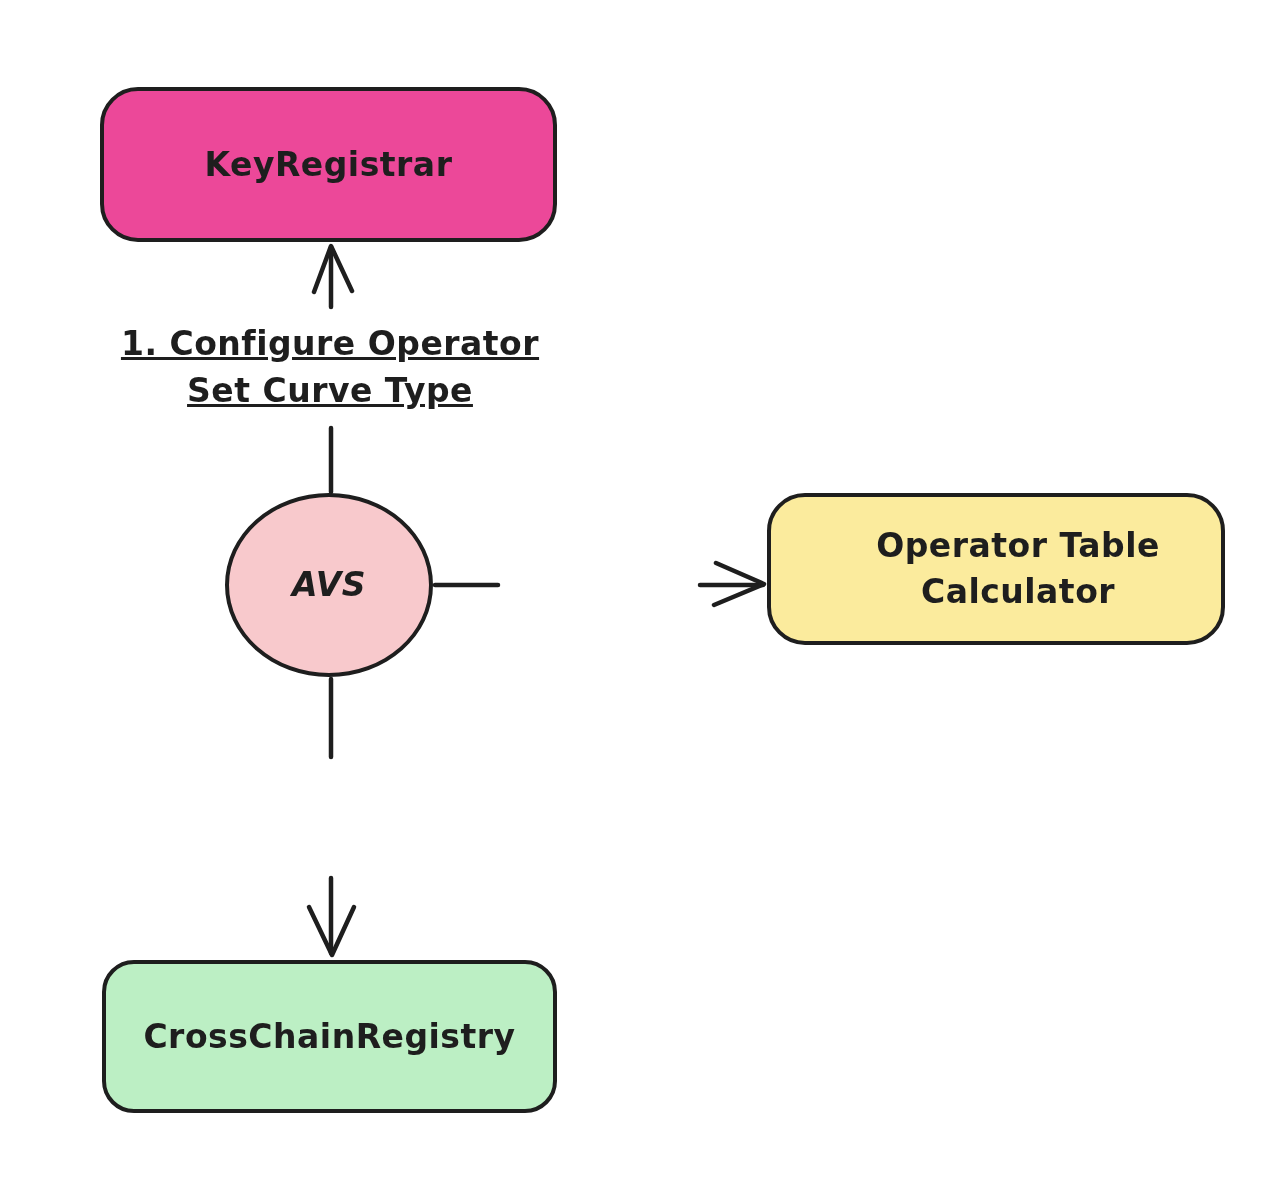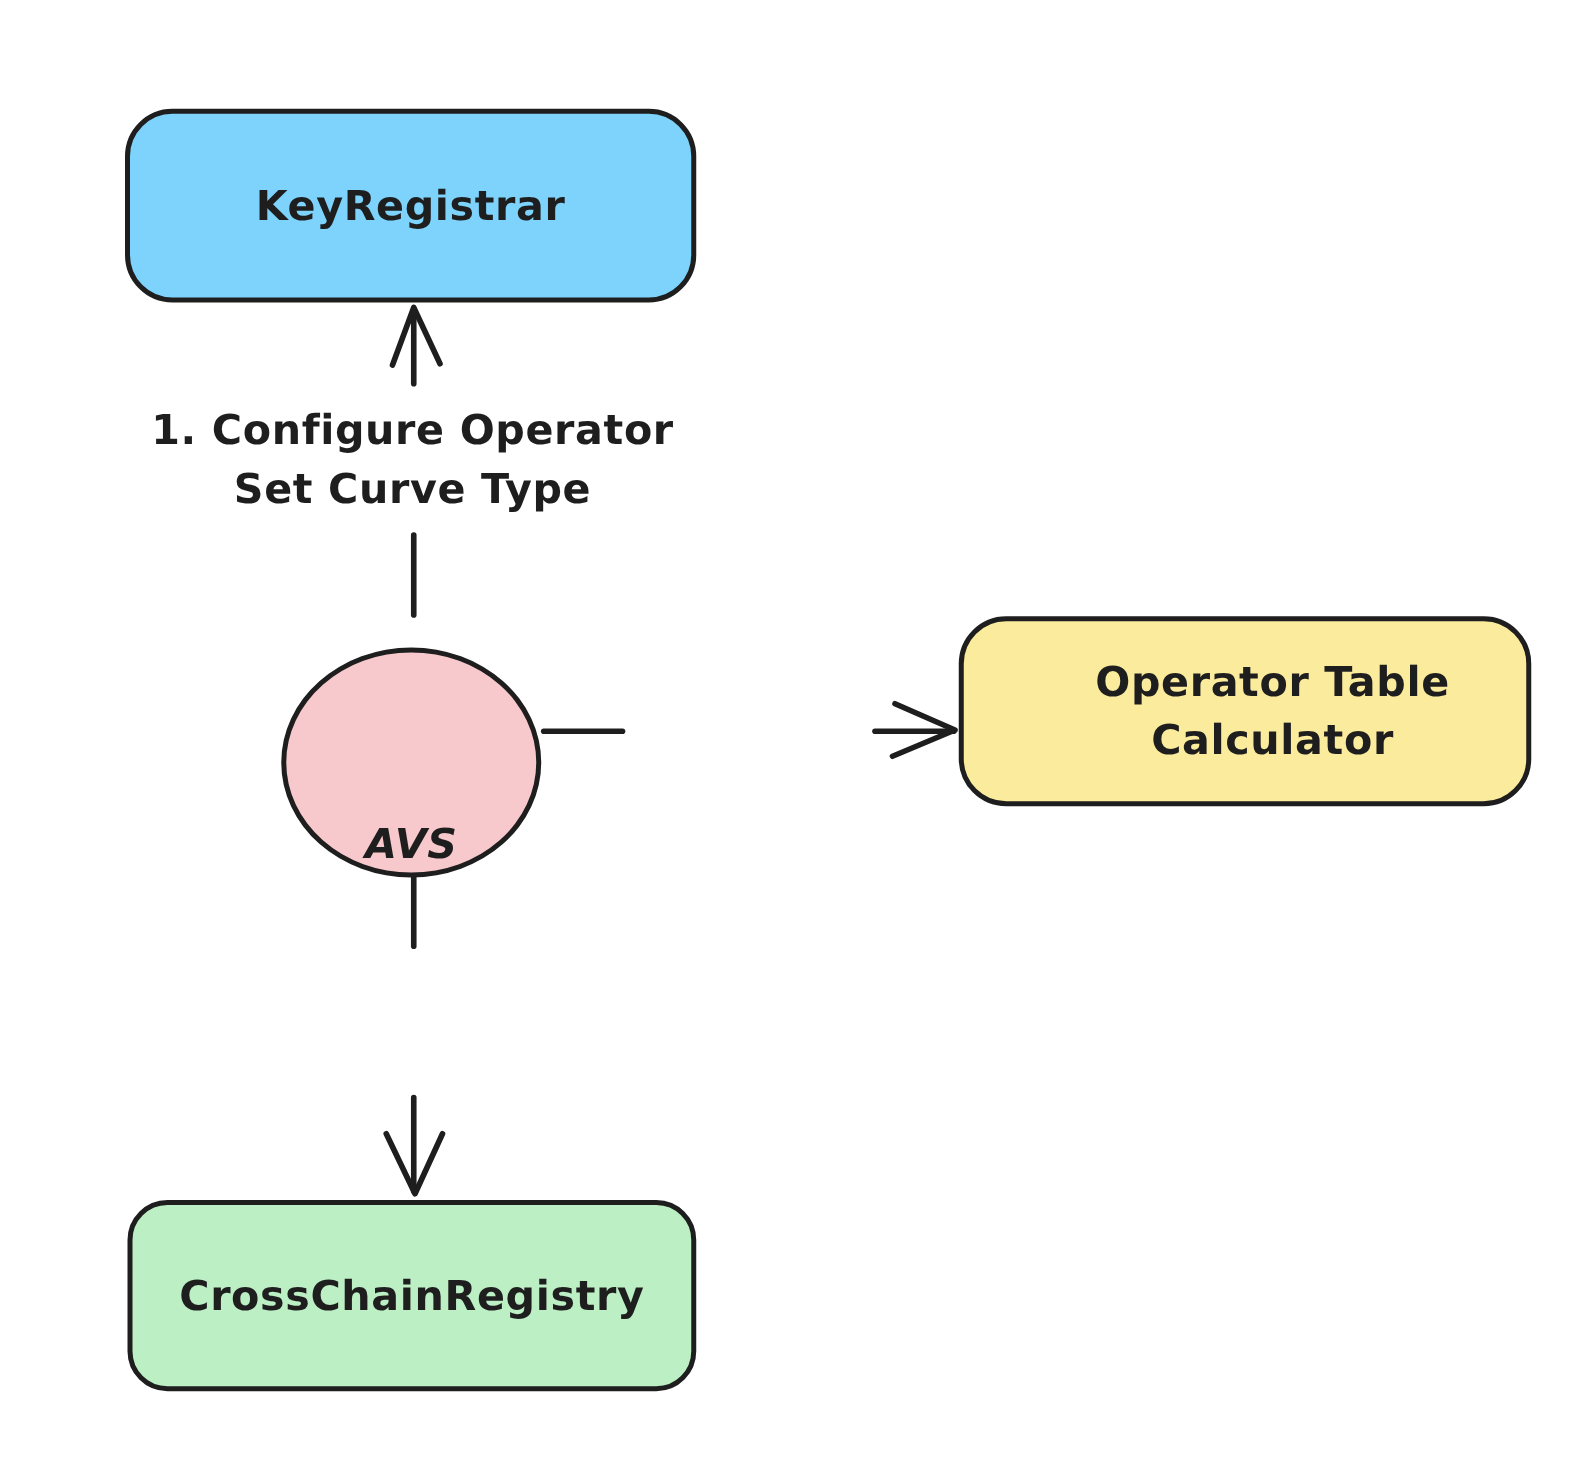--- a/index.html
+++ b/index.html
@@ -31,33 +31,33 @@
     letter-spacing: 0.5px;
     line-height: 46px;
   }
   .rect { border-radius: 38px; }
 
   #node-keyregistrar { left: 100px; top: 87px;  width: 457px; height: 155px; }
   #node-otc          { left: 767px; top: 493px; width: 458px; height: 152px; }
   #node-otc .node-label { max-width: 340px; }
   #node-ccr          { left: 102px; top: 960px; width: 455px; height: 153px; border-radius: 32px; }
   #node-avs {
-    left: 225px; top: 518px; width: 208px; height: 184px;
+    left: 225px; top: 493px; width: 208px; height: 184px;
     border-radius: 50%;
-    align-items: flex-end;
   }
   #node-avs .node-label { font-style: italic; }
 
   .edge-label {
     position: absolute;
     font-size: 33px;
     font-weight: 600;
     letter-spacing: 0.5px;
     line-height: 47px;
     text-align: center;
+    text-decoration: underline;
   }
   #edge-label-1 { left: 110px; top: 320px; width: 440px; }
   #edge-label-2 { left: 505px; top: 561px; width: 192px; white-space: nowrap; }
   #edge-label-3 { left: 110px; top: 769px; width: 440px; }
 
   .edges-svg {
     position: absolute;
     left: 0; top: 0;
     width: 1274px;
     height: 1182px;
@@ -90,21 +90,21 @@
       <path d="M716 563 L764 584 L714 605"></path>
     </g>
 
     <g style="stroke: rgb(30, 30, 30);">
       <path d="M331 679 L331 757"></path>
       <path d="M331 878 L331 953"></path>
       <path d="M309 907 L332 955 L354 907"></path>
     </g>
   </svg>
 
-  <div class="node rect" id="node-keyregistrar" style="background-color: #7dd3fc; border-color: rgb(30, 30, 30);">
+  <div class="node rect" id="node-keyregistrar" style="background-color: #ec4899; border-color: rgb(30, 30, 30);">
     <span class="node-label">KeyRegistrar</span>
   </div>
 
   <div class="node" id="node-avs" style="background-color: rgb(248, 201, 204); border-color: rgb(30, 30, 30);">
     <span class="node-label">AVS</span>
   </div>
 
   <div class="node rect" id="node-otc" style="background-color: rgb(251, 235, 157); border-color: rgb(30, 30, 30); padding-left: 44px;">
     <span class="node-label">Operator Table Calculator</span>
   </div>

